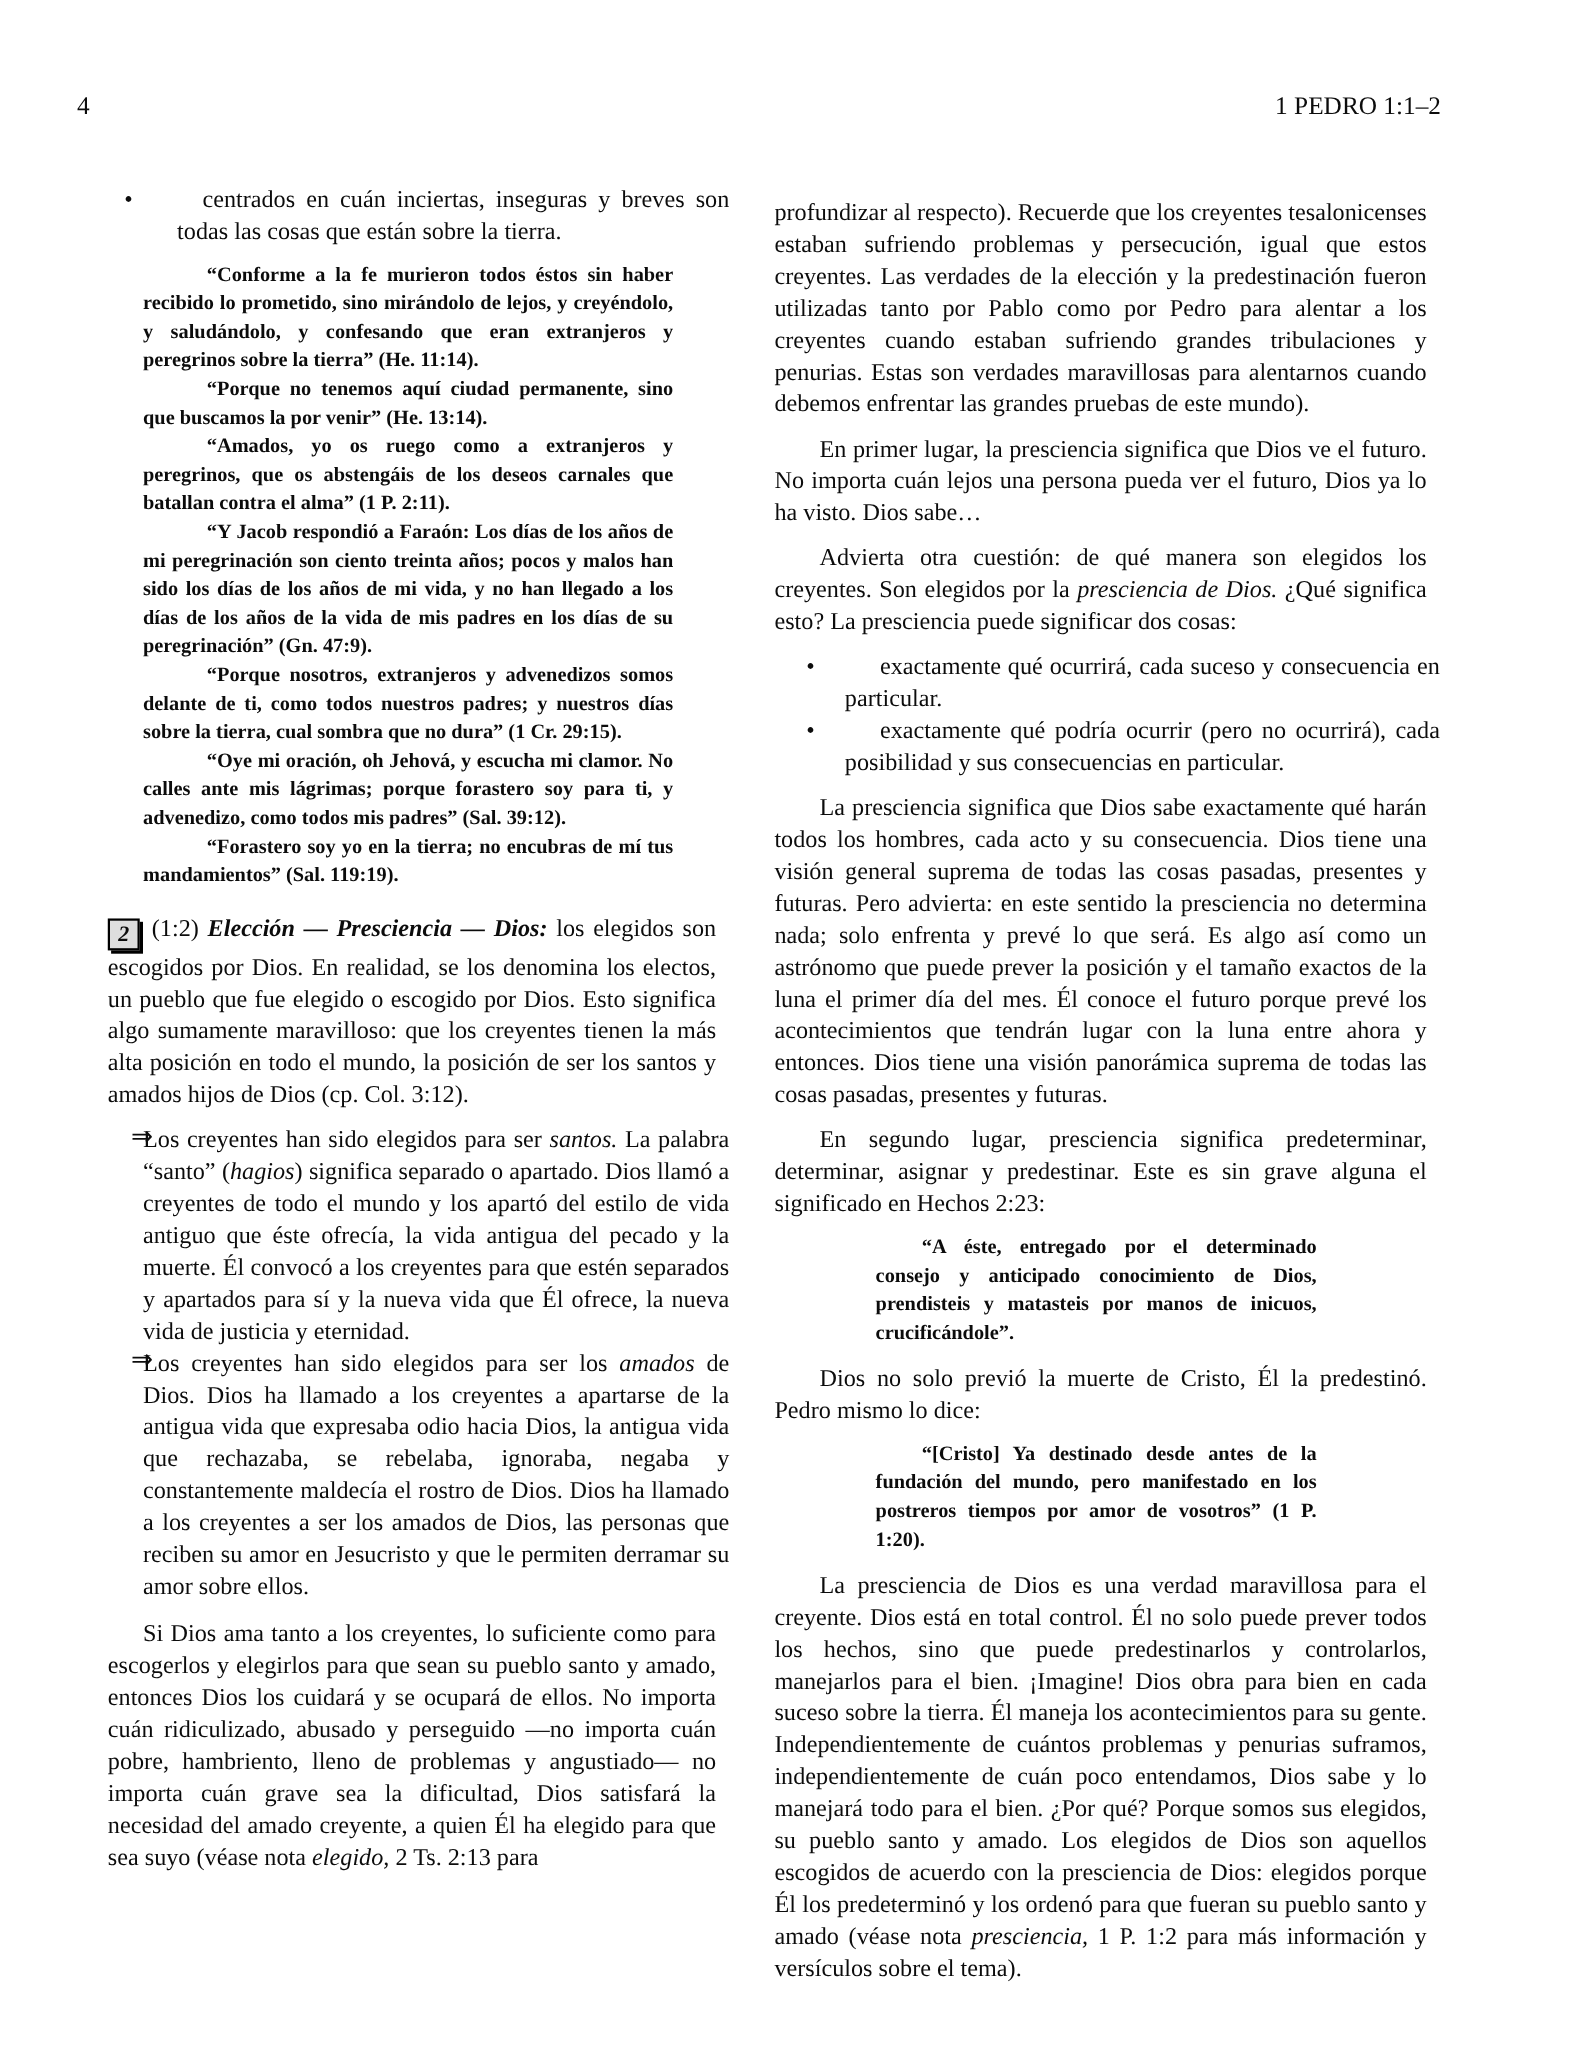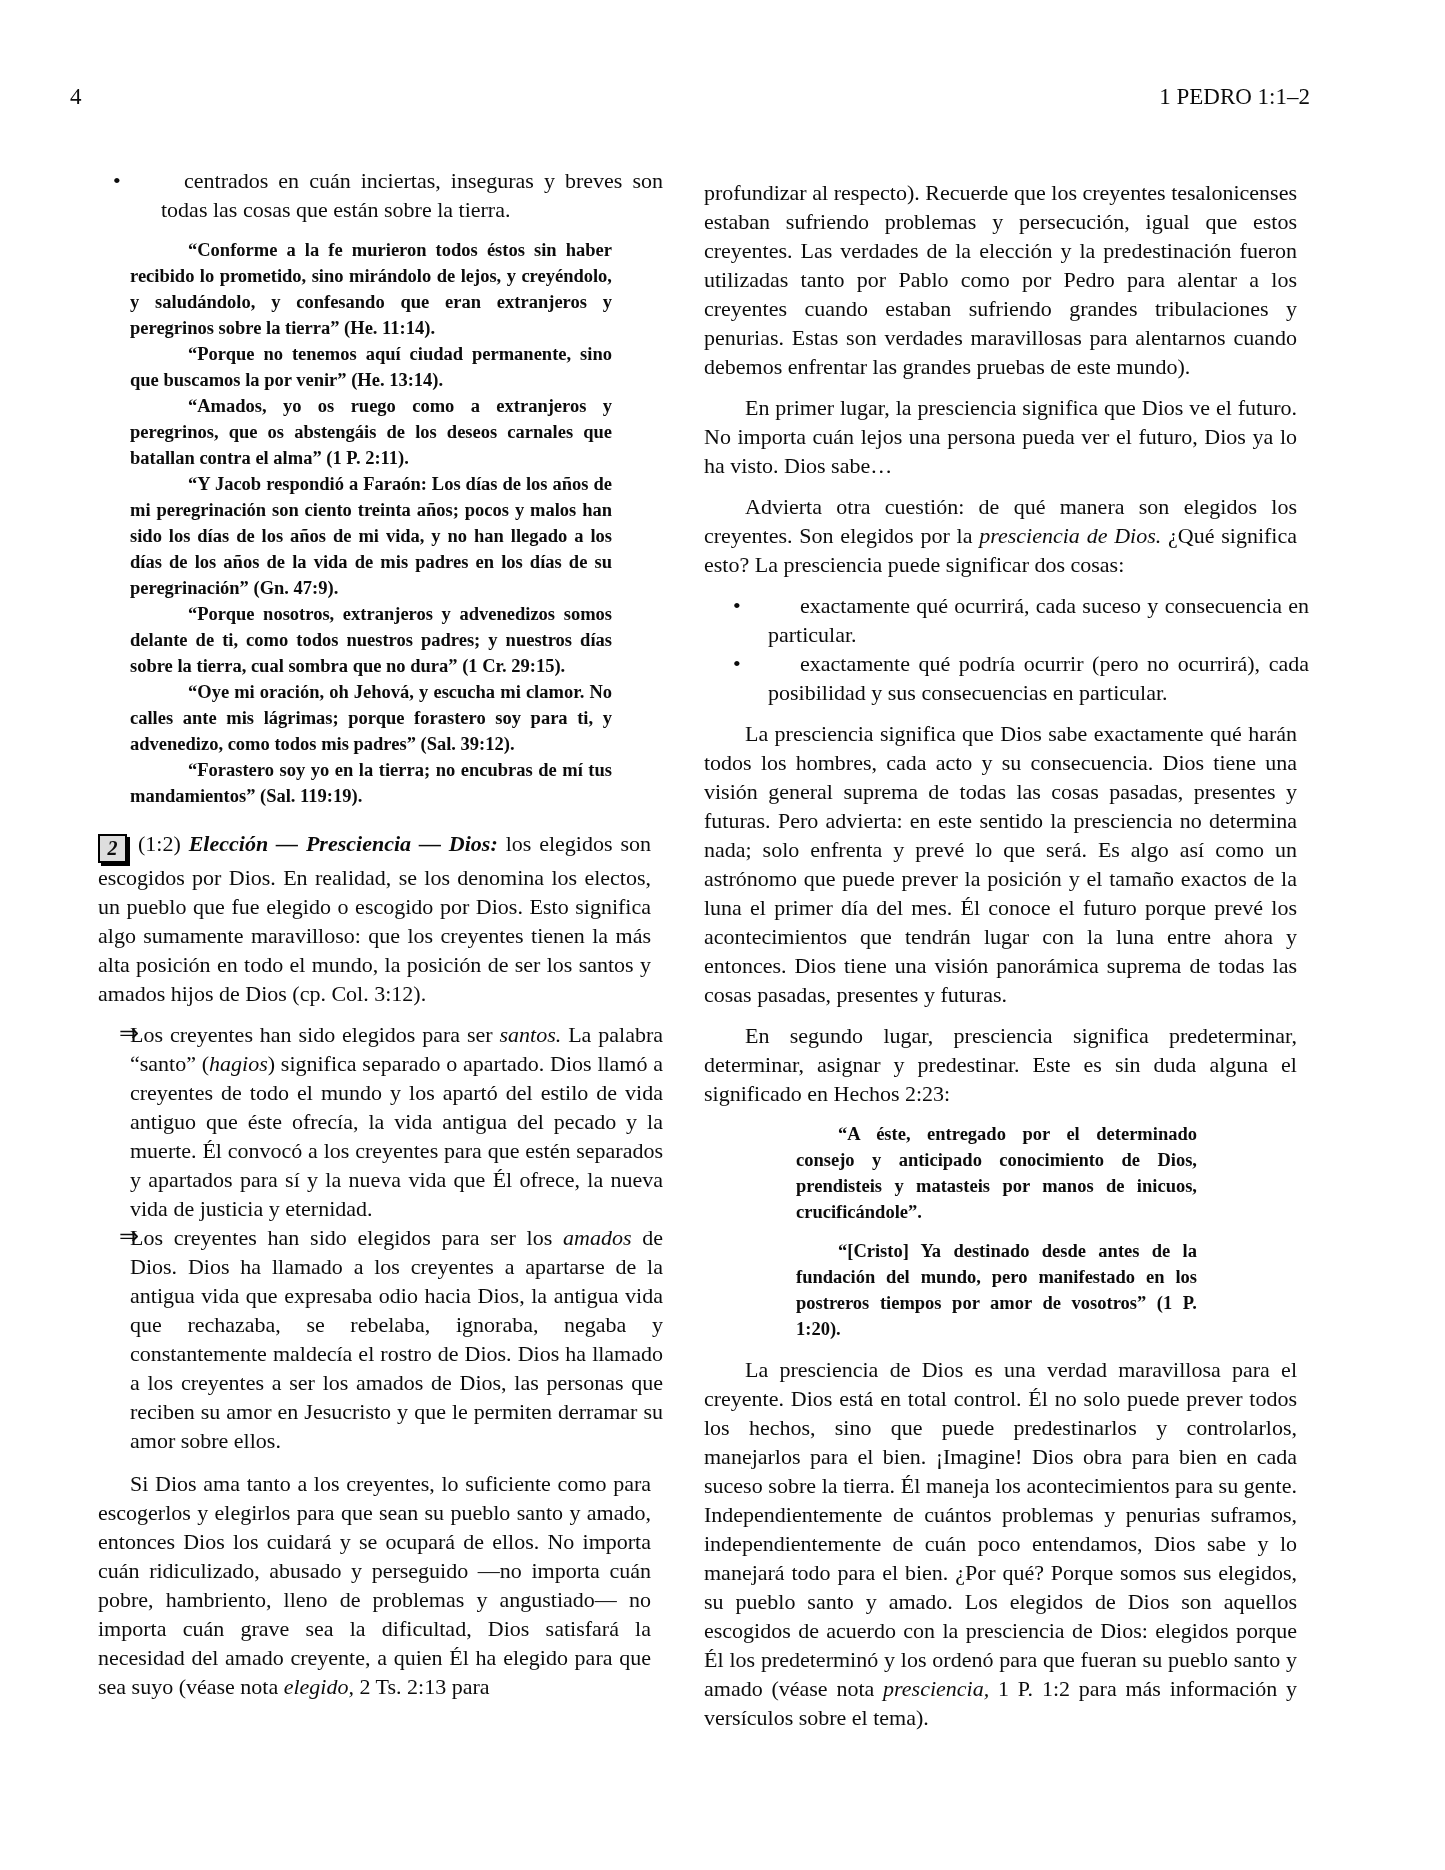--- a/index.html
+++ b/index.html
@@ -104,18 +104,19 @@
       <p class="para"><span>Advierta otra cuestión: de qué manera son elegidos los creyentes. Son elegidos por la </span><span class="s-i">presciencia de Dios.</span><span> ¿Qué significa esto? La presciencia puede significar dos cosas:</span></p>
       <div class="item item-bullet">
         <span class="marker">•</span>
         <span class="itext"><span>exactamente qué ocurrirá, cada suceso y consecuencia en particular.</span></span>
       </div>
       <div class="item item-bullet">
         <span class="marker">•</span>
         <span class="itext"><span>exactamente qué podría ocurrir (pero no ocurrirá), cada posibilidad y sus consecuencias en particular.</span></span>
       </div>
       <p class="para"><span>La presciencia significa que Dios sabe exactamente qué harán todos los hombres, cada acto y su consecuencia. Dios tiene una visión general suprema de todas las cosas pasadas, presentes y futuras. Pero advierta: en este sentido la presciencia no determina nada; solo enfrenta y prevé lo que será. Es algo así como un astrónomo que puede prever la posición y el tamaño exactos de la luna el primer día del mes. Él conoce el futuro porque prevé los acontecimientos que tendrán lugar con la luna entre ahora y entonces. Dios tiene una visión panorámica suprema de todas las cosas pasadas, presentes y futuras.</span></p>
-      <p class="para"><span>En segundo lugar, presciencia significa predeterminar, determinar, asignar y predestinar. Este es sin duda alguna el significado en Hechos 2:23:</span></p>
+      <p class="para"><span>En segundo lugar, presciencia significa predeterminar, determinar, asignar y predestinar. Este es sin grave alguna el significado en Hechos 2:23:</span></p>
       <p class="quote"><span>“A éste, entregado por el determinado consejo y anticipado conocimiento de Dios, prendisteis y matasteis por manos de inicuos, crucificándole”.</span></p>
+      <p class="para"><span>Dios no solo previó la muerte de Cristo, Él la predestinó. Pedro mismo lo dice:</span></p>
       <p class="quote"><span>“[Cristo] Ya destinado desde antes de la fundación del mundo, pero manifestado en los postreros tiempos por amor de vosotros” (1 P. 1:20).</span></p>
       <p class="para"><span>La presciencia de Dios es una verdad maravillosa para el creyente. Dios está en total control. Él no solo puede prever todos los hechos, sino que puede predestinarlos y controlarlos, manejarlos para el bien. ¡Imagine! Dios obra para bien en cada suceso sobre la tierra. Él maneja los acontecimientos para su gente. Independientemente de cuántos problemas y penurias suframos, independientemente de cuán poco entendamos, Dios sabe y lo manejará todo para el bien. ¿Por qué? Porque somos sus elegidos, su pueblo santo y amado. Los elegidos de Dios son aquellos escogidos de acuerdo con la presciencia de Dios: elegidos porque Él los predeterminó y los ordenó para que fueran su pueblo santo y amado (véase nota </span><span class="s-i">presciencia,</span><span> 1 P. 1:2 para más información y versículos sobre el tema).</span></p>
     </div>
 </div>
 
 </body></html>

